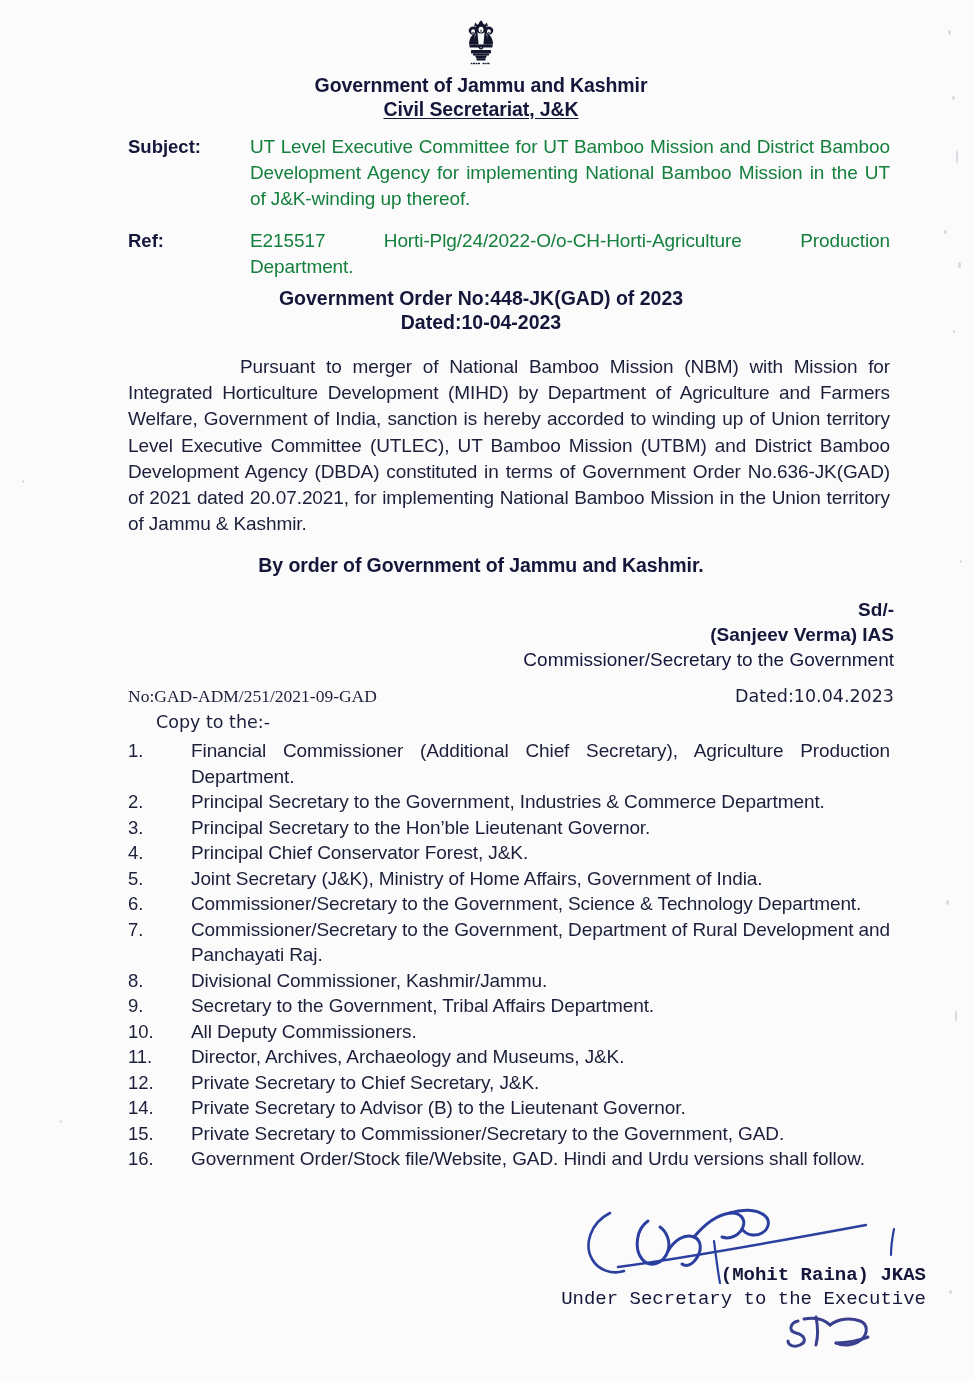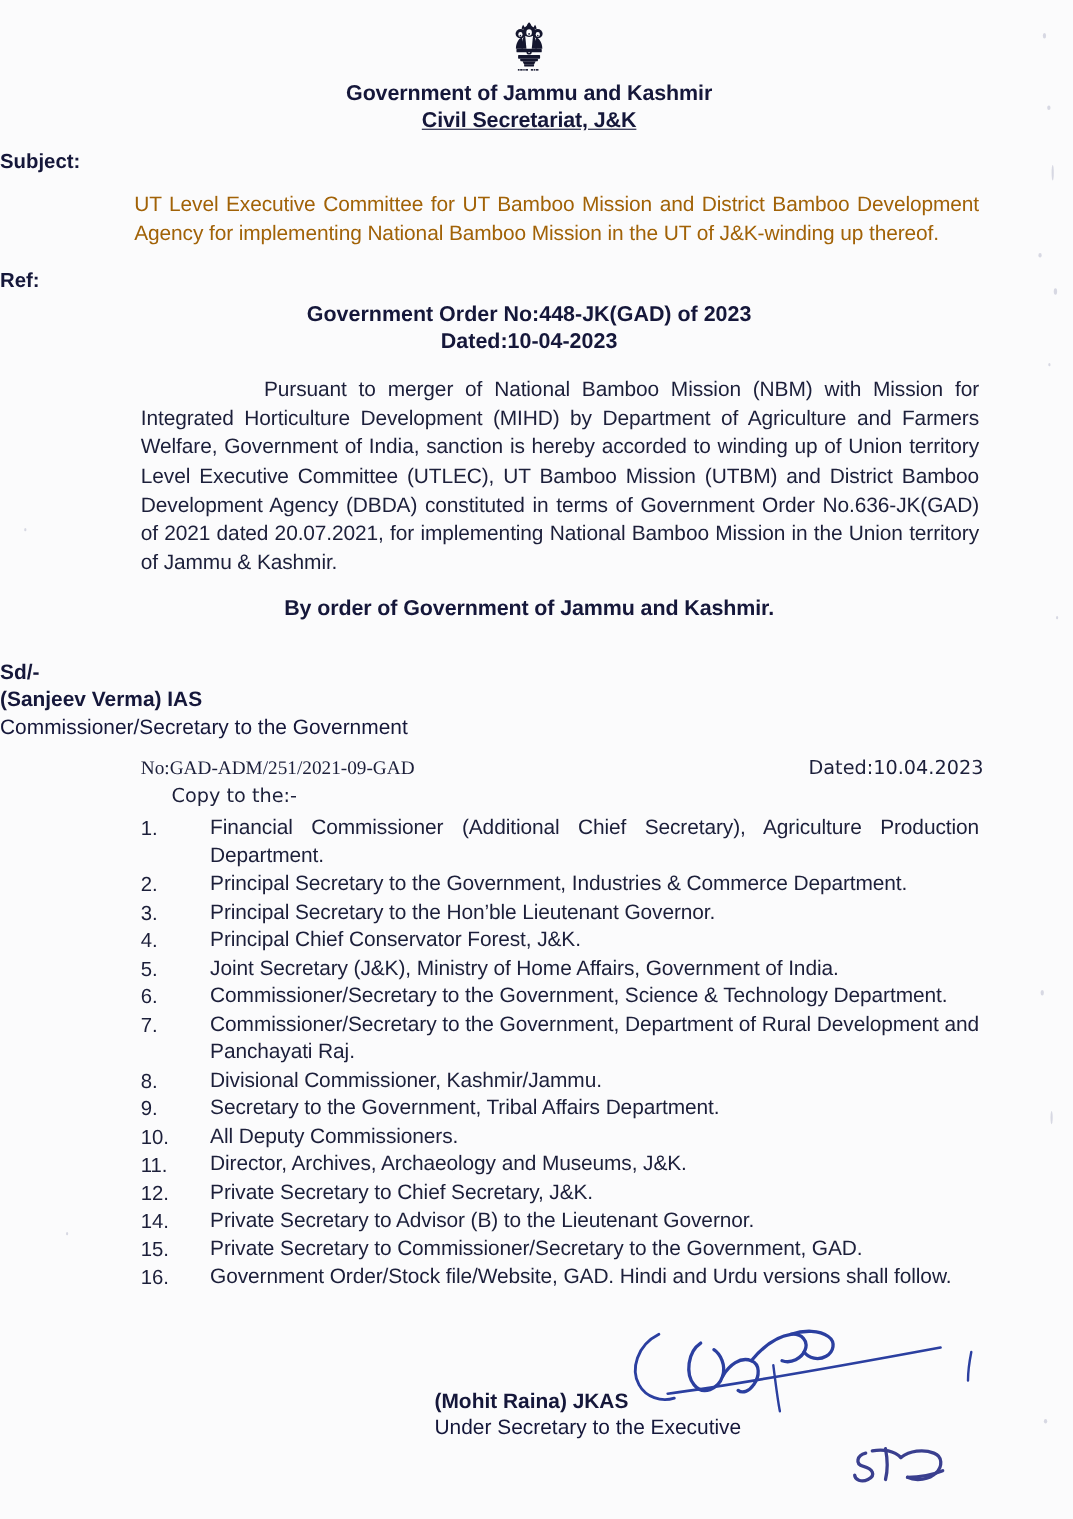--- a/index.html
+++ b/index.html
@@ -47,38 +47,38 @@
   }
   .hdr .u {
     text-decoration: underline;
     text-underline-offset: 2px;
   }
 
   
   .kv {
     display: flex;
     margin-top: 13px;
+    padding-left: 128px;
     padding-right: 72px;
   }
   .kv-label {
     flex: 0 0 122px;
     font-weight: bold;
     font-size: 18.5px;
     line-height: 26px;
     color: #15173a;
   }
   .kv-val {
     flex: 1 1 auto;
     font-size: 19px;
     line-height: 26px;
     text-align: justify;
     text-align-last: left;
-    color: #a16207;
+    color: #15803d;
     letter-spacing: -0.1px;
-    margin-top: 40px;
   }
   .kv.ref { margin-top: 16px; }
 
   
   .order-no {
     margin-top: 6px;
     text-align: center;
     font-weight: bold;
     font-size: 19.5px;
     line-height: 24px;
@@ -104,23 +104,23 @@
     margin-top: 17px;
     text-align: center;
     font-weight: bold;
     font-size: 19.5px;
     color: #15173a;
     letter-spacing: -0.1px;
   }
 
   
   .sig-block {
-    margin-top: 34px;
+    margin-top: 20px;
     padding-right: 68px;
-    text-align: left;
+    text-align: right;
     line-height: 25px;
     color: #15173a;
   }
   .sig-sd { font-weight: bold; font-size: 19px; }
   .sig-name { font-weight: bold; font-size: 19px; }
   .sig-desig { font-size: 19px; font-weight: normal; }
 
   
   .no-row {
     margin-top: 14px;
@@ -168,23 +168,25 @@
     text-align: justify;
     text-align-last: left;
   }
   ol.dist > li.just .txt {
     text-align: justify;
   }
 
   
   .bottom-sig {
     position: absolute;
-    right: 47px;
+    right: 36px;
     bottom: 70px;
+    text-align: right;
     width: 520px;
+    font-family: Liberation Mono, monospace;
   }
   .bsig-name {
     font-weight: bold;
     font-size: 19px;
     color: #15173a;
     line-height: 24px;
     position: relative;
     z-index: 2;
   }
   .bsig-desig {
@@ -278,20 +280,21 @@
   <div class="hdr">Government of Jammu and Kashmir</div>
   <div class="hdr"><span class="u">Civil Secretariat, J&amp;K</span></div>
 
   <div class="kv">
     <div class="kv-label">Subject:</div>
     <div class="kv-val">UT Level Executive Committee for UT Bamboo Mission and District Bamboo Development Agency for implementing National Bamboo Mission in the UT of J&amp;K-winding up thereof.</div>
   </div>
 
   <div class="kv ref">
     <div class="kv-label">Ref:</div>
+    <div class="kv-val">E215517    Horti-Plg/24/2022-O/o-CH-Horti-Agriculture    Production Department.</div>
   </div>
 
   <div class="order-no">
     <div>Government Order No:448-JK(GAD) of 2023</div>
     <div>Dated:10-04-2023</div>
   </div>
 
   <div class="body-para">Pursuant to merger of National Bamboo Mission (NBM) with Mission for Integrated Horticulture Development (MIHD) by Department of Agriculture and Farmers Welfare, Government of India, sanction is hereby accorded to winding up of Union territory Level Executive Committee (UTLEC), UT Bamboo Mission (UTBM) and District Bamboo Development Agency (DBDA) constituted in terms of Government Order No.636-JK(GAD) of 2021 dated 20.07.2021, for implementing National Bamboo Mission in the Union territory of Jammu &amp; Kashmir.</div>
 
   <div class="by-order">By order of Government of Jammu and Kashmir.</div>

